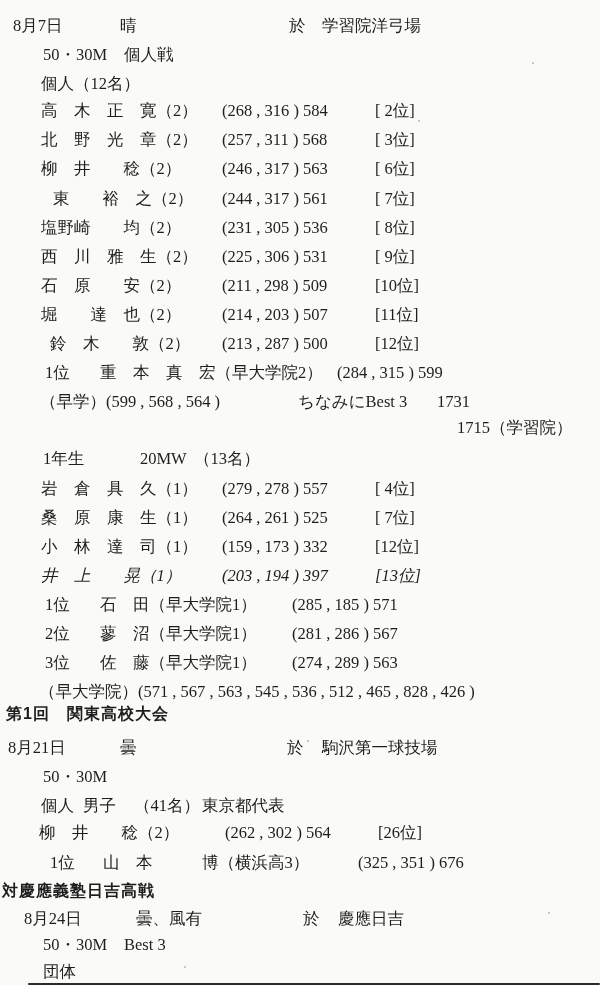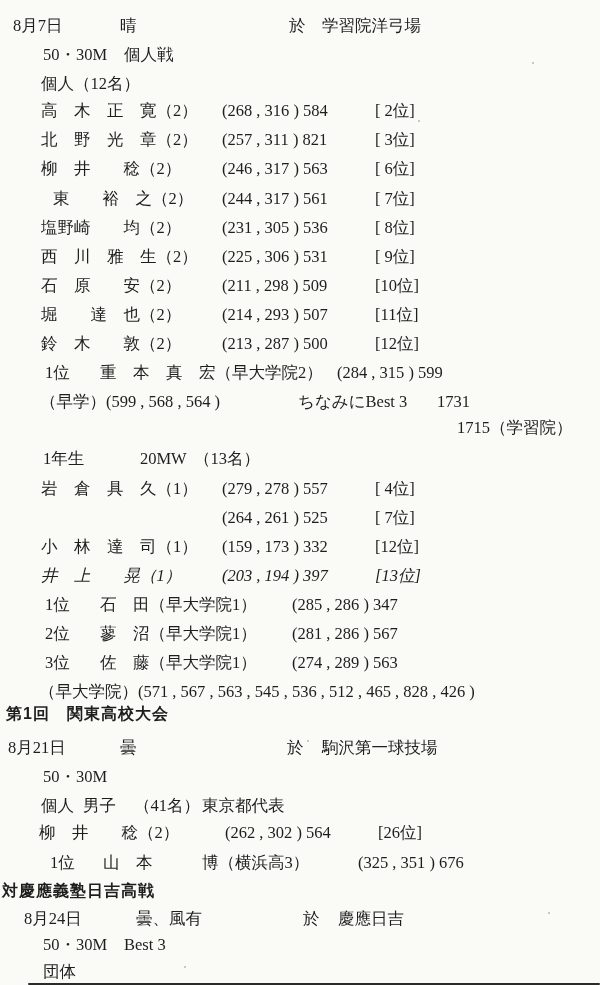--- a/index.html
+++ b/index.html
@@ -48,21 +48,21 @@
       <div class="line" style="top: 73px;">
         <span class="seg" style="left: 41px;">個人（12名）</span>
       </div>
       <div class="line" style="top: 100px;">
         <span class="seg" style="left: 41px;">高　木　正　寛（2）</span>
         <span class="seg" style="left: 222px;">(268 , 316 ) 584</span>
         <span class="seg" style="left: 375px;">[ 2位]</span>
       </div>
       <div class="line" style="top: 129px;">
         <span class="seg" style="left: 41px;">北　野　光　章（2）</span>
-        <span class="seg" style="left: 222px;">(257 , 311 ) 821</span>
+        <span class="seg" style="left: 222px;">(257 , 311 ) 568</span>
         <span class="seg" style="left: 375px;">[ 3位]</span>
       </div>
       <div class="line" style="top: 158px;">
         <span class="seg" style="left: 41px;">柳　井　　稔（2）</span>
         <span class="seg" style="left: 222px;">(246 , 317 ) 563</span>
         <span class="seg" style="left: 375px;">[ 6位]</span>
       </div>
       <div class="line" style="top: 188px;">
         <span class="seg" style="left: 53px;">東　　裕　之（2）</span>
         <span class="seg" style="left: 222px;">(244 , 317 ) 561</span>
@@ -78,25 +78,25 @@
         <span class="seg" style="left: 222px;">(225 , 306 ) 531</span>
         <span class="seg" style="left: 375px;">[ 9位]</span>
       </div>
       <div class="line" style="top: 275px;">
         <span class="seg" style="left: 41px;">石　原　　安（2）</span>
         <span class="seg" style="left: 222px;">(211 , 298 ) 509</span>
         <span class="seg" style="left: 375px;">[10位]</span>
       </div>
       <div class="line" style="top: 304px;">
         <span class="seg" style="left: 41px;">堀　　達　也（2）</span>
-        <span class="seg" style="left: 222px;">(214 , 293 ) 507</span>
+        <span class="seg" style="left: 222px;">(214 , 203 ) 507</span>
         <span class="seg" style="left: 375px;">[11位]</span>
       </div>
       <div class="line" style="top: 333px;">
-        <span class="seg" style="left: 41px;">鈴　木　　敦（2）</span>
+        <span class="seg" style="left: 50px;">鈴　木　　敦（2）</span>
         <span class="seg" style="left: 222px;">(213 , 287 ) 500</span>
         <span class="seg" style="left: 375px;">[12位]</span>
       </div>
       <div class="line" style="top: 362px;">
         <span class="seg" style="left: 45px;">1位</span>
         <span class="seg" style="left: 100px;">重　本　真　宏（早大学院2）</span>
         <span class="seg" style="left: 337px;">(284 , 315 ) 599</span>
       </div>
       <div class="line" style="top: 391px;">
         <span class="seg" style="left: 40px;">（早学）(599 , 568 , 564 )</span>
@@ -111,37 +111,38 @@
         <span class="seg" style="left: 140px;">20M</span>
         <span class="seg" style="left: 171px;">W</span>
         <span class="seg" style="left: 194px;">（13名）</span>
       </div>
       <div class="line" style="top: 478px;">
         <span class="seg" style="left: 41px;">岩　倉　具　久（1）</span>
         <span class="seg" style="left: 222px;">(279 , 278 ) 557</span>
         <span class="seg" style="left: 375px;">[ 4位]</span>
       </div>
       <div class="line" style="top: 507px;">
+        <span class="seg" style="left: 41px;">桑　原　康　生（1）</span>
         <span class="seg" style="left: 222px;">(264 , 261 ) 525</span>
         <span class="seg" style="left: 375px;">[ 7位]</span>
       </div>
       <div class="line" style="top: 536px;">
         <span class="seg" style="left: 41px; text-align: right;">小　林　達　司（1）</span>
         <span class="seg" style="left: 222px;">(159 , 173 ) 332</span>
         <span class="seg" style="left: 375px;">[12位]</span>
       </div>
       <div class="line" style="top: 565px; font-style: italic;">
         <span class="seg" style="left: 41px;">井　上　　晃（1）</span>
         <span class="seg" style="left: 222px;">(203 , 194 ) 397</span>
         <span class="seg" style="left: 375px;">[13位]</span>
       </div>
       <div class="line" style="top: 594px;">
         <span class="seg" style="left: 45px;">1位</span>
         <span class="seg" style="left: 100px;">石　田（早大学院1）</span>
-        <span class="seg" style="left: 292px;">(285 , 286 ) 347</span>
+        <span class="seg" style="left: 292px;">(285 , 185 ) 571</span>
       </div>
       <div class="line" style="top: 623px;">
         <span class="seg" style="left: 45px;">2位</span>
         <span class="seg" style="left: 100px;">蓼　沼（早大学院1）</span>
         <span class="seg" style="left: 292px;">(281 , 286 ) 567</span>
       </div>
       <div class="line" style="top: 652px;">
         <span class="seg" style="left: 45px;">3位</span>
         <span class="seg" style="left: 100px;">佐　藤（早大学院1）</span>
         <span class="seg" style="left: 292px;">(274 , 289 ) 563</span>

